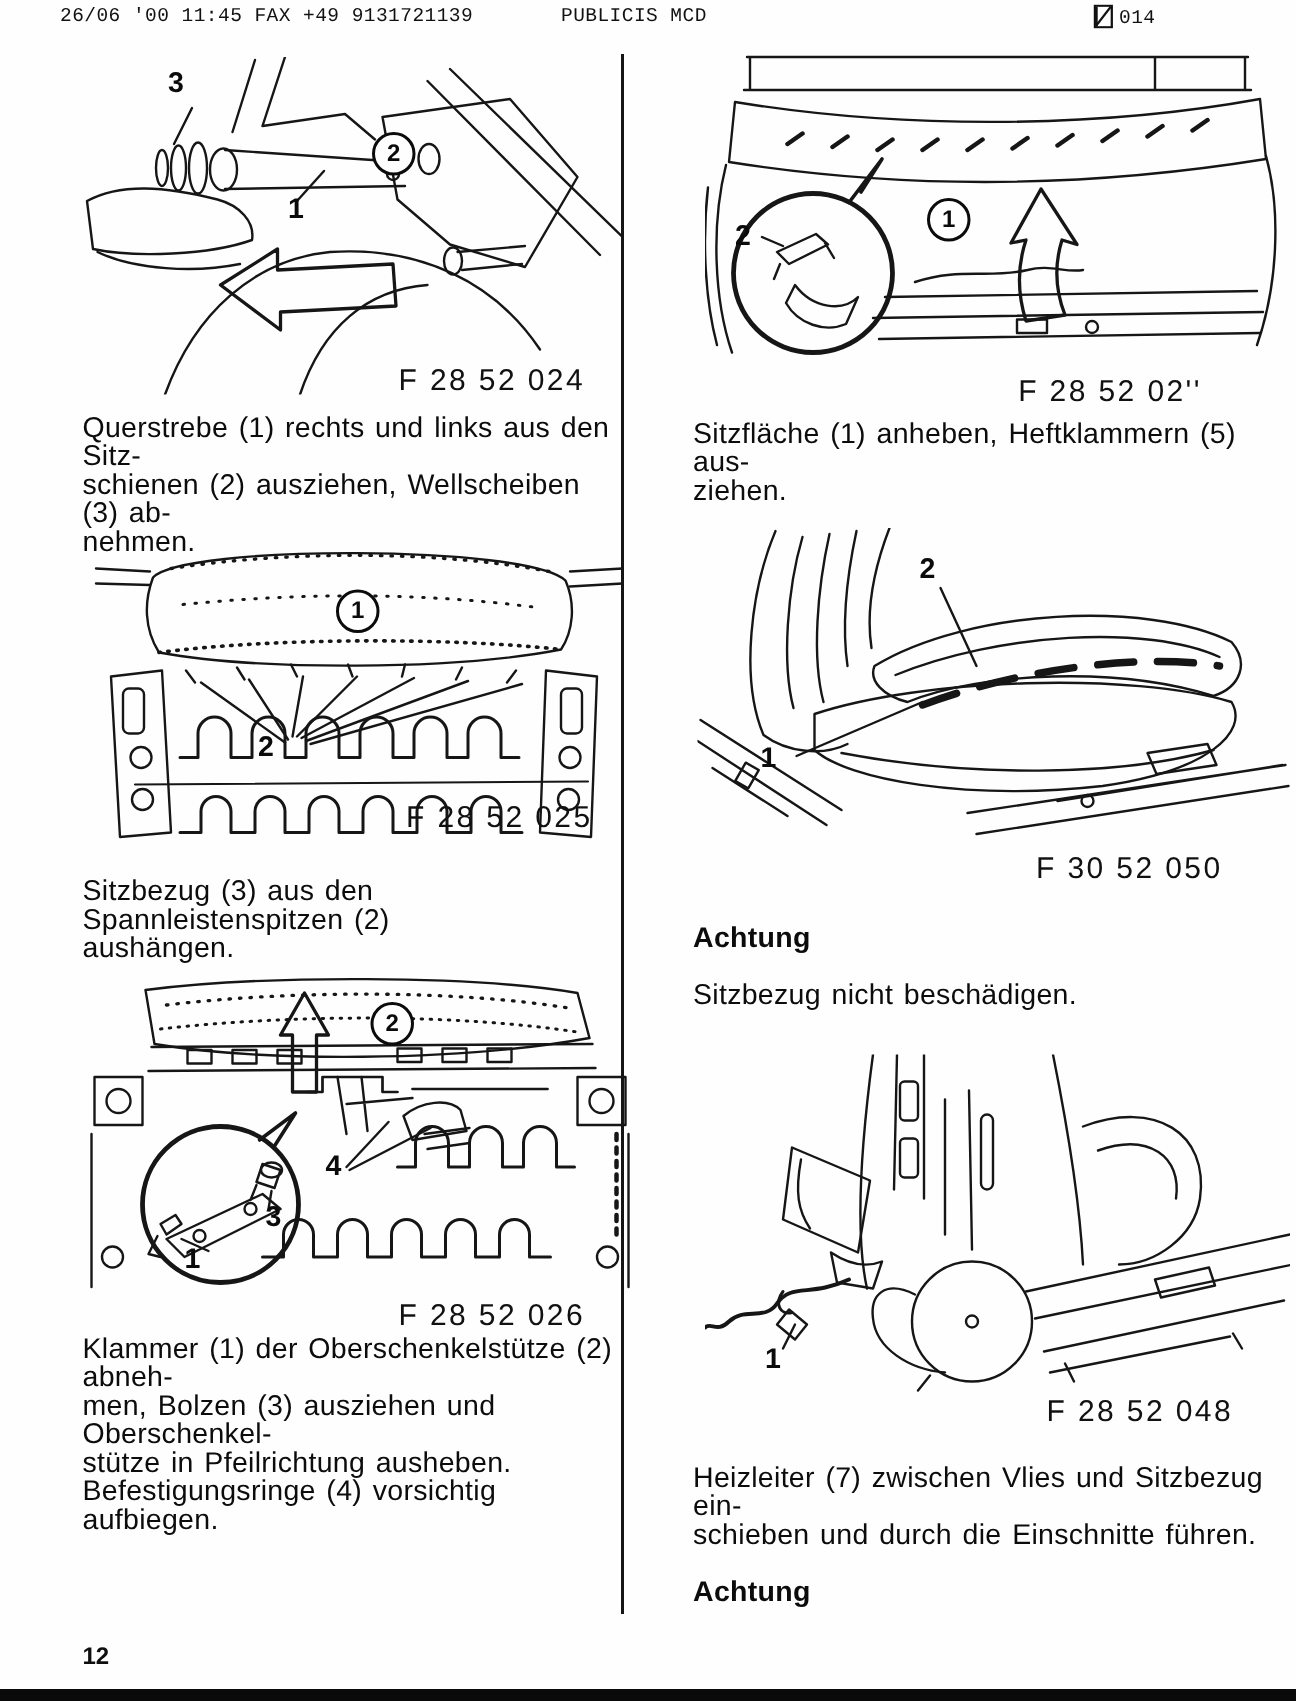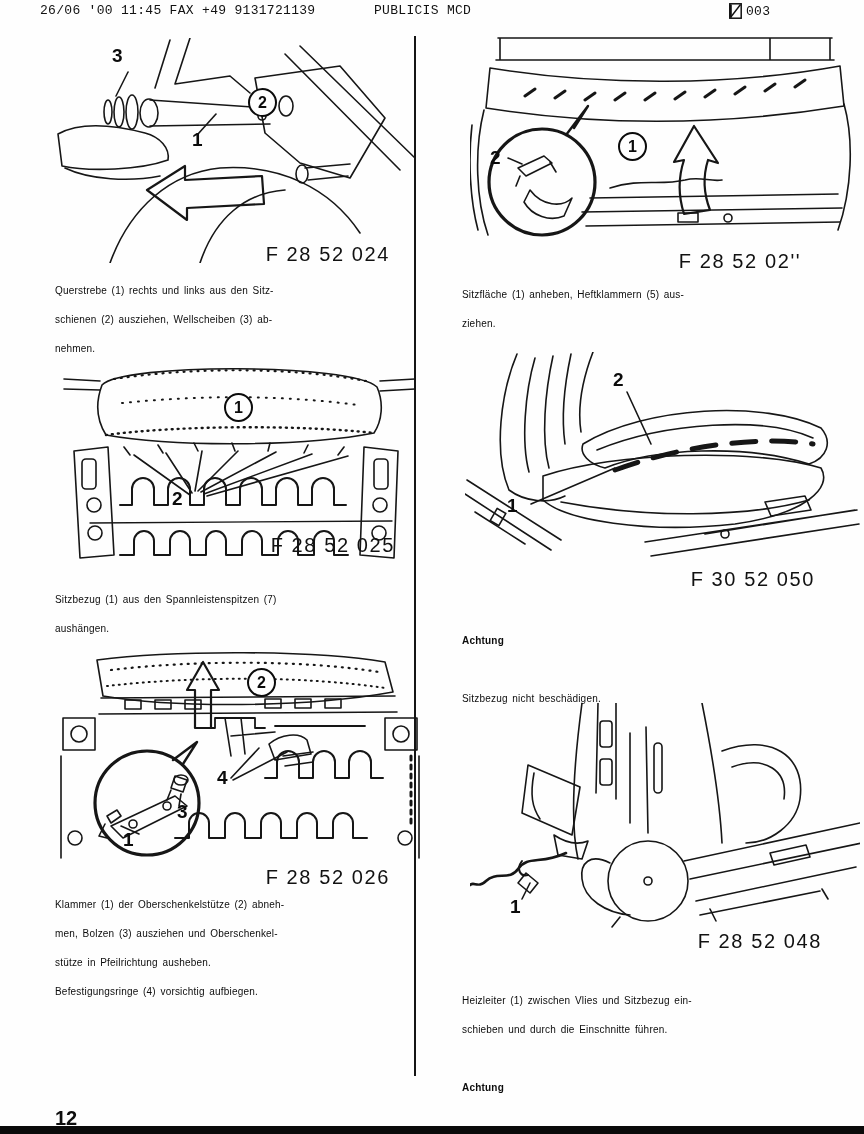--- a/index.html
+++ b/index.html
@@ -19,43 +19,43 @@
   .v-divider{position:absolute;left:414px;top:36px;width:2px;height:1040px;background:#151515;}
   .bottom-bar{position:absolute;left:0;top:1126px;width:864px;height:8px;background:#0a0a0a;}
   
   .figure{position:absolute;}
   .figure svg{position:absolute;left:0;top:0;}
   .callout{position:absolute;font-weight:bold;font-size:19px;line-height:19px;color:#0b0b0b;}
   .callout.circled{width:25px;height:25px;border:2.5px solid #0b0b0b;border-radius:50%;
     display:flex;align-items:center;justify-content:center;font-size:16px;line-height:16px;background:#fefefe;}
   .fig-code{position:absolute;font-size:20px;letter-spacing:1.6px;color:#111;text-align:right;}
   
-  .caption{position:absolute;font-size:10px;line-height:29px;letter-spacing:.2px;
+  .caption{position:absolute;font-size:19px;line-height:19px;letter-spacing:.2px;
     word-spacing:1.6px;color:#0c0c0c;white-space:pre-line;}
   .caption .bold{font-weight:bold;}
-  .page-number{position:absolute;left:55px;top:1096px;font-size:20px;font-weight:bold;margin-top:11px;}
+  .page-number{position:absolute;left:55px;top:1096px;font-size:16px;font-weight:bold;}
   .stroke{fill:none;stroke:#161616;stroke-width:1.6;stroke-linecap:round;stroke-linejoin:round;}
 </style>
 </head>
 <body>
 
 <div class="page">
 
   <div class="fax-header">
     <span class="fax-left">26/06 '00 11:45 FAX +49 9131721139</span>
     <span class="fax-center">PUBLICIS MCD</span>
     <span class="fax-right">
       <span class="fax-page-icon">
         <svg width="13" height="16" viewBox="0 0 13 16">
           <rect x="0.8" y="0.8" width="11.4" height="14.4" fill="none" stroke="#111" stroke-width="1.5"></rect>
           <path d="M1.5,14.5 L11.5,1.5" stroke="#111" stroke-width="1.4" fill="none"></path>
           <path d="M1.6,1.5 L1.6,14.5" stroke="#111" stroke-width="2.4" fill="none"></path>
         </svg>
       </span>
-      <span>003</span>
+      <span>014</span>
     </span>
   </div>
 
   <div class="v-divider"></div>
 
   <div class="figure" style="left:50px;top:38px;width:365px;height:225px;">
     <svg width="365" height="225" viewBox="0 0 365 225">
       <g class="stroke">
         <path d="M120,2 L105,50 M140,0 L125,46 M125,46 L180,38 L200,55"></path>
         <path d="M250,8 L365,120 M235,16 L350,132"></path>
@@ -106,21 +106,21 @@
         <path d="M58,150 h12 v-16 a11,11 0 0 1 22,0 v16 h14 v-16 a11,11 0 0 1 22,0 v16 h14 v-16 a11,11 0 0 1 22,0 v16 h14 v-16 a11,11 0 0 1 22,0 v16 h14 v-16 a11,11 0 0 1 22,0 v16 h14 v-16 a11,11 0 0 1 22,0 v16 h12" stroke-width="2"></path>
         <path d="M58,200 h14 v-14 a10,10 0 0 1 20,0 v14 h16 v-14 a10,10 0 0 1 20,0 v14 h16 v-14 a10,10 0 0 1 20,0 v14 h16 v-14 a10,10 0 0 1 20,0 v14 h16 v-14 a10,10 0 0 1 20,0 v14 h16 v-14 a10,10 0 0 1 20,0 v14 h14" stroke-width="2"></path>
         <path d="M28,168 L330,166" stroke-width="1.4"></path>
         <path d="M128,140 L72,100 M130,138 L104,98 M133,136 L140,96 M136,136 L176,96 M139,137 L214,97 M142,139 L250,99 M145,141 L286,101"></path>
       </g>
     </svg>
     <div class="callout circled" style="left:162px;top:38px;">1</div>
     <div class="callout" style="left:110px;top:134px;">2</div>
   </div>
   <div class="fig-code" style="left:235px;top:534px;width:160px;">F 28 52 025</div>
-  <div class="caption" style="left:55px;top:585px;width:355px;">Sitzbezug (1) aus den Spannleistenspitzen (7)
+  <div class="caption" style="left:55px;top:585px;width:355px;">Sitzbezug (3) aus den Spannleistenspitzen (2)
 aushängen.</div>
 
   <div class="figure" style="left:55px;top:648px;width:370px;height:215px;">
     <svg width="370" height="215" viewBox="0 0 370 215">
       <g class="stroke">
         <path d="M42,12 C120,2 260,2 330,14 L338,44 C250,60 120,60 48,48 Z"></path>
         <path d="M56,22 C140,12 250,12 324,24" stroke-dasharray="1 6" stroke-width="2.2"></path>
         <path d="M52,38 C140,28 250,28 330,40" stroke-dasharray="1 5" stroke-width="2"></path>
         <path d="M46,50 L340,48 M44,66 L342,64"></path>
         <rect x="70" y="52" width="16" height="9"></rect>
@@ -249,21 +249,21 @@
         <path d="M52,158 C46,166 50,174 58,172" stroke-width="2"></path>
         <path d="M56,170 l12,10 l-8,10 l-12,-10 Z"></path>
         <path d="M52,196 L60,180"></path>
         <path d="M150,214 l-8,10 M240,206 l6,12 M352,186 l6,10"></path>
       </g>
     </svg>
     <div class="callout" style="left:40px;top:194px;">1</div>
   </div>
   <div class="fig-code" style="left:660px;top:930px;width:162px;">F 28 52 048</div>
   <div class="caption" style="left:462px;top:957px;width:398px;">
-    <div>Heizleiter (1) zwischen Vlies und Sitzbezug ein-
+    <div>Heizleiter (7) zwischen Vlies und Sitzbezug ein-
 schieben und durch die Einschnitte führen.</div>
     <div class="bold">Achtung</div>
   </div>
 
   <div class="page-number">12</div>
   <div class="bottom-bar"></div>
 
 </div>
 
 </body></html>

